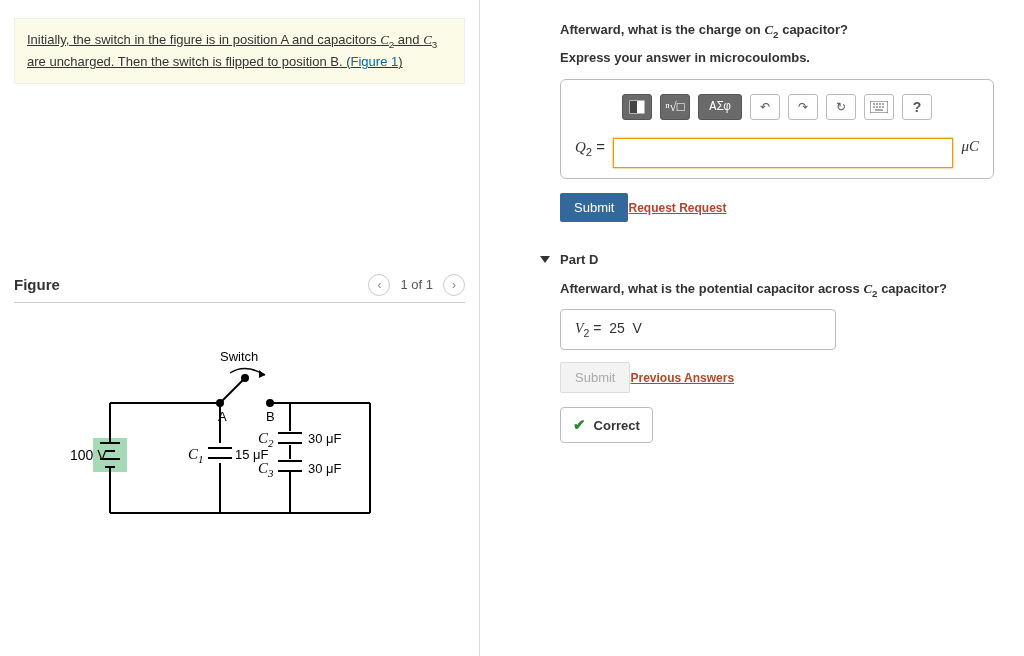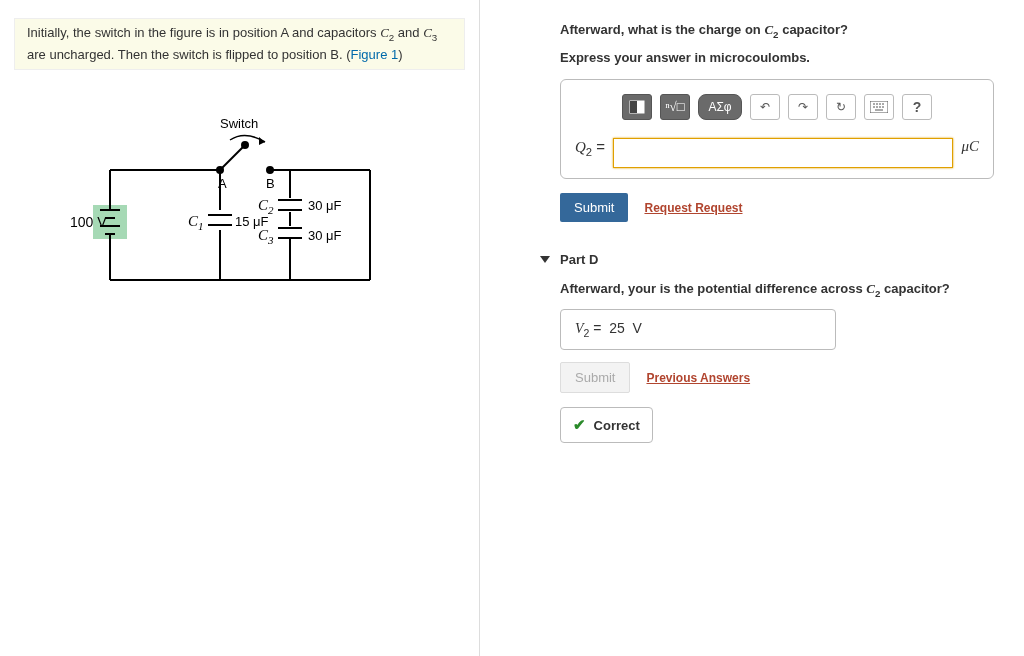--- a/index.html
+++ b/index.html
@@ -13,24 +13,25 @@
     background: #fff;
   }
   .left-panel {
     width: 480px;
     padding: 18px 14px 10px 14px;
     border-right: 1px solid #ddd;
   }
   .problem-statement {
     background: #fbfbe8;
     border: 1px solid #eee;
-    padding: 4px 12px;
+    padding: 11px 12px;
     line-height: 1.5;
     font-size: 13px;
     color: #333;
+    text-decoration: underline;
   }
   .problem-statement .figref { color: #0069aa; }
   .ital { font-style: italic; font-family: 'Times New Roman', serif; }
   sub { font-size: 0.75em; }
   .figure-header {
     margin-top: 190px;
     display: flex;
     align-items: center;
     justify-content: space-between;
     border-bottom: 1px solid #ccc;
@@ -79,21 +80,21 @@
   .tb-btn.wide { width: 44px; }
   .tb-btn.light { background: #fff; color: #555; border: 1px solid #bbb; }
   .tb-btn.qm { font-weight: bold; font-size: 14px; }
   .answer-row { display: flex; align-items: flex-start; gap: 8px; }
   .answer-lhs { font-size: 15px; }
   .answer-input {
     flex: 1; height: 30px; border: 1px solid #e0a000;
     box-shadow: 0 0 2px #e0a000; padding: 0 6px; font-size: 14px;
   }
   .answer-unit { font-size: 15px; }
-  .submit-row { display: flex; align-items: center; gap: 16px; }
+  .submit-row { display: flex; align-items: center; }
   .submit-btn {
     background: #34689a; color: #fff; border: none; padding: 7px 14px;
     font-size: 13px; border-radius: 2px; cursor: pointer;
   }
   .submit-btn.disabled {
     background: #f3f3f3; color: #aaa; border: 1px solid #ddd;
     cursor: default;
   }
   .link-text {
     color: #b1452f; font-weight: bold; font-size: 12px;
@@ -102,31 +103,39 @@
   .static-answer-box {
     border: 1px solid #bbb; border-radius: 4px; padding: 10px 14px;
     margin-bottom: 12px; width: 276px; font-size: 14px;
   }
   .correct-box {
     border: 1px solid #bbb; border-radius: 4px; padding: 8px 12px;
     display: inline-flex; align-items: center; gap: 8px;
     font-weight: bold; font-size: 13px; color: #333;
   }
   .check-icon { color: #2a8a2a; font-size: 15px; font-weight: bold; }
-  .greek-sigma { font-family: Liberation Sans, sans-serif; border-radius: 8px; }
+  .greek-sigma { font-family: Liberation Mono, monospace; }
   .kbd-icon svg { display: block; }
 </style>
 </head>
 <body>
 
 <div class="left-panel">
   <div class="problem-statement">
     <span>Initially, the switch in the figure is in position A and capacitors </span><span class="ital">C</span><sub>2</sub><span> and </span><span class="ital">C</span><sub>3</sub><span> are uncharged. Then the switch is flipped to position B. (</span><span class="figref">Figure 1</span><span>)</span>
   </div>
 
+  <div class="figure-header">
+    <span class="title">Figure</span>
+    <div class="figure-nav">
+      <span class="nav-btn">‹</span>
+      <span>1 of 1</span>
+      <span class="nav-btn">›</span>
+    </div>
+  </div>
 
   <div class="circuit-wrap">
     <svg width="340" height="200" viewBox="0 0 340 200" font-family="Times New Roman, serif" font-size="15">
 
       <g stroke="#000" stroke-width="2" fill="none">
 
         <line x1="40" y1="60" x2="40" y2="170"></line>
 
         <line x1="40" y1="170" x2="300" y2="170"></line>
 
@@ -241,21 +250,21 @@
       <span class="link-text">Request Request</span>
     </div>
   </div>
 
   <div class="part-header">
     <span class="caret-down"></span>
     <span>Part D</span>
   </div>
   <div class="part-body">
     <div class="question">
-      <span>Afterward, your is the potential difference across </span><span class="ital">C</span><sub>2</sub><span> capacitor?</span>
+      <span>Afterward, what is the potential capacitor across </span><span class="ital">C</span><sub>2</sub><span> capacitor?</span>
     </div>
     <div class="static-answer-box">
       <span class="ital">V</span><sub>2</sub><span> = </span>&nbsp;<span>25</span>&nbsp;<span> V</span>
     </div>
     <div class="submit-row" style="margin-bottom:14px;">
       <button class="submit-btn disabled">Submit</button>
       <span class="link-text">Previous Answers</span>
     </div>
     <div class="correct-box">
       <span class="check-icon">✔</span>

